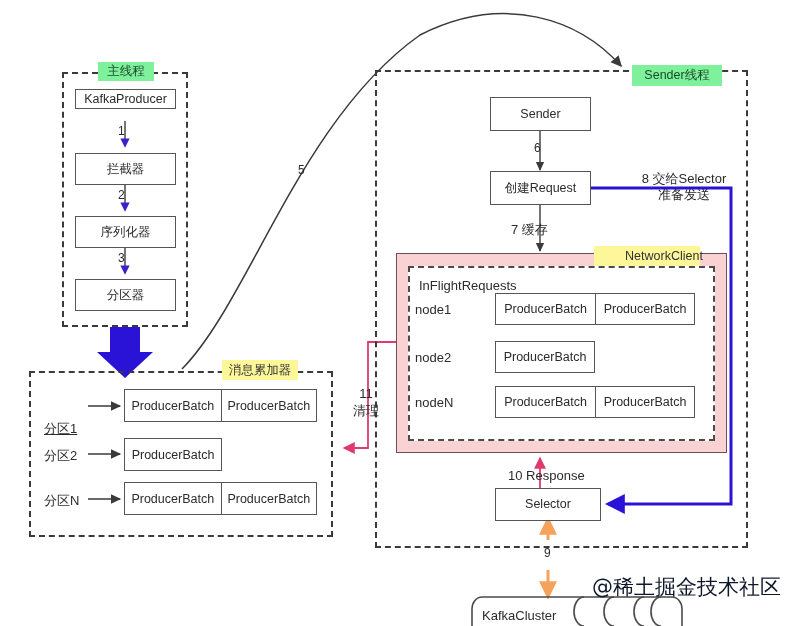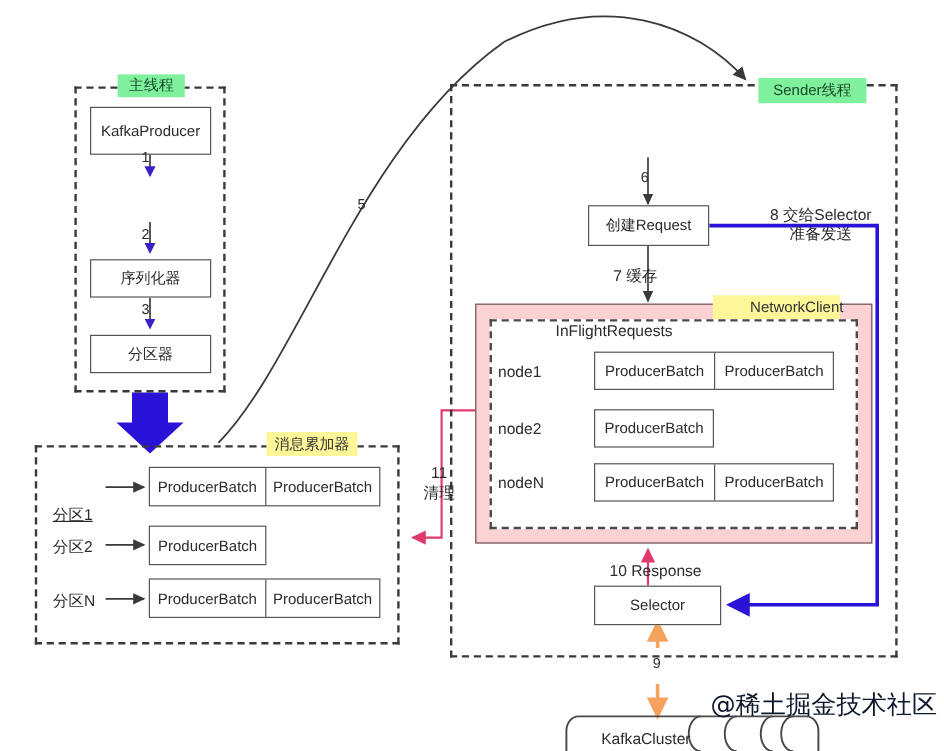--- a/index.html
+++ b/index.html
@@ -112,21 +112,22 @@
       <path d="M584,597 A9,13 0 0 0 584,626"></path>
       <path d="M614,597 A9,13 0 0 0 614,626"></path>
       <path d="M644,597 A9,13 0 0 0 644,626"></path>
       <path d="M661,597 A9,13 0 0 0 661,626"></path>
     </g>
   </svg>
 
   <div class="dashbox" style="left:62px;top:72px;width:126px;height:255px;"></div>
   <div class="tag green" style="left:98px;top:62px;width:56px;height:19px;">主线程</div>
 
-  <div class="sbox" style="left:75px;top:89px;width:101px;height:40px;">KafkaProducer</div>
+  <div class="sbox" style="left:75px;top:89px;width:101px;height:20px;">KafkaProducer</div>
+  <div class="sbox" style="left:75px;top:153px;width:101px;height:32px;">拦截器</div>
   <div class="sbox" style="left:75px;top:216px;width:101px;height:32px;">序列化器</div>
   <div class="sbox" style="left:75px;top:279px;width:101px;height:32px;">分区器</div>
 
   <div class="lbl num" style="left:118px;top:124px;">1</div>
   <div class="lbl num" style="left:118px;top:188px;">2</div>
   <div class="lbl num" style="left:118px;top:251px;">3</div>
 
   <div class="dashbox" style="left:29px;top:371px;width:304px;height:166px;"></div>
   <div class="tag yellow" style="left:222px;top:360px;width:76px;height:20px;">消息累加器</div>
 
@@ -142,55 +143,56 @@
     <div class="cell" style="width:100%;">ProducerBatch</div>
   </div>
   <div class="batchrow" style="left:124px;top:482px;width:193px;height:33px;">
     <div class="cell" style="width:50%;">ProducerBatch</div>
     <div class="cell" style="width:50%;">ProducerBatch</div>
   </div>
 
   <div class="dashbox" style="left:375px;top:70px;width:373px;height:478px;"></div>
   <div class="tag green" style="left:632px;top:65px;width:90px;height:21px;">Sender线程</div>
 
+  <div class="sbox" style="left:490px;top:97px;width:101px;height:34px;">Sender</div>
   <div class="sbox" style="left:490px;top:171px;width:101px;height:34px;">创建Request</div>
   <div class="sbox" style="left:495px;top:488px;width:106px;height:33px;">Selector</div>
 
   <div class="lbl num" style="left:534px;top:141px;">6</div>
   <div class="lbl" style="left:511px;top:221px;">7 缓存</div>
   <div class="lbl num" style="left:298px;top:163px;">5</div>
 
   <div class="lbl ctr" style="left:624px;top:170px;width:120px;">8 交给Selector</div>
   <div class="lbl ctr" style="left:624px;top:186px;width:120px;">准备发送</div>
 
   <div class="lbl ctr" style="left:346px;top:386px;width:40px;">11</div>
   <div class="lbl ctr" style="left:346px;top:402px;width:40px;">清理</div>
 
   <div class="lbl" style="left:508px;top:468px;">10 Response</div>
   <div class="lbl num" style="left:544px;top:546px;">9</div>
 
   <div class="pinkpanel" style="left:396px;top:253px;width:331px;height:200px;"></div>
   <div class="tag yellow" style="left:594px;top:246px;width:106px;height:20px;padding-left:42px;">NetworkClient</div>
 
   <div class="innerdash" style="left:408px;top:266px;width:307px;height:175px;"></div>
-  <div class="lbl" style="left:419px;top:268px;margin-left:44px;">InFlightRequests</div>
+  <div class="lbl" style="left:419px;top:278px;">InFlightRequests</div>
 
   <div class="lbl" style="left:415px;top:302px;">node1</div>
   <div class="lbl" style="left:415px;top:350px;">node2</div>
   <div class="lbl" style="left:415px;top:395px;">nodeN</div>
 
   <div class="batchrow" style="left:495px;top:293px;width:200px;height:32px;">
     <div class="cell" style="width:50%;">ProducerBatch</div>
     <div class="cell" style="width:50%;">ProducerBatch</div>
   </div>
   <div class="batchrow" style="left:495px;top:341px;width:100px;height:32px;">
     <div class="cell" style="width:100%;">ProducerBatch</div>
   </div>
   <div class="batchrow" style="left:495px;top:386px;width:200px;height:32px;">
     <div class="cell" style="width:50%;">ProducerBatch</div>
     <div class="cell" style="width:50%;">ProducerBatch</div>
   </div>
 
-  <div class="lbl" style="left:482px;top:608px;margin-left:19px;">KafkaCluster</div>
+  <div class="lbl" style="left:482px;top:608px;">KafkaCluster</div>
 
   <div class="watermark" style="left:592px;top:573px;">@稀土掘金技术社区</div>
 
 </div>
 
 </body></html>

